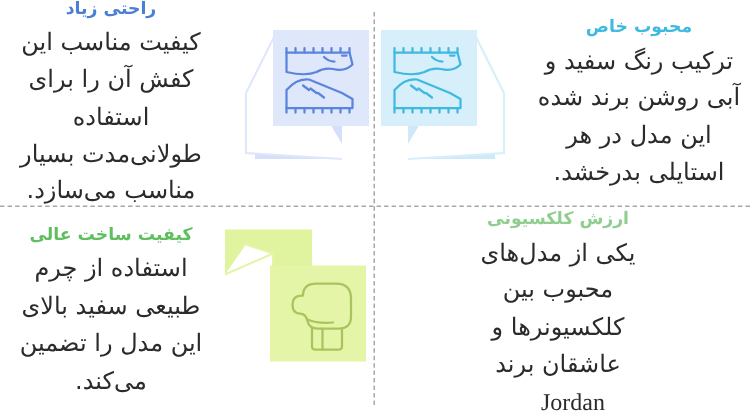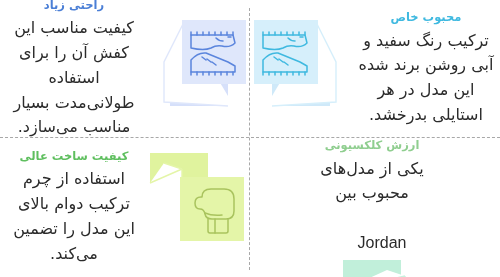--- a/index.html
+++ b/index.html
@@ -28,21 +28,21 @@
   .q-tr .textblock,.q-br .textblock{padding-left:2px;}
 
   .heading{
     font-size:11.5px;font-weight:bold;line-height:1.35;margin:0 0 3px 0;
     letter-spacing:0;
   }
   .body{
     font-size:16px;line-height:1.55;color:#2b2b2b;margin:0;
     font-family:"DejaVu Sans","Liberation Sans",sans-serif;
   }
-  .body .latin{font-family:Liberation Sans, sans-serif;margin-left:20px;}
+  .body .latin{font-family:Liberation Serif, serif;margin-left:20px;}
 
   
   .illu{width:108px;height:118px;position:relative;flex:0 0 auto;}
   .illu svg{position:absolute;left:0;top:0;}
 
   
   .div-v{
     position:absolute;left:249px;top:8px;width:0;height:262px;
     border-left:1.5px dashed #a8a8a8;
   }
@@ -112,21 +112,21 @@
         </g>
       </svg>
     </div>
   </div>
 
   <div class="cell q-bl">
     <div class="textblock">
       <p class="heading" style="color:#8fce8f">ارزش کلکسیونی</p>
       <p class="body">
         <span>یکی از مدل‌های محبوب بین</span><br>
-        <br>
+        <span>کلکسیونرها و عاشقان برند</span><br>
         <span class="latin">Jordan</span>
       </p>
     </div>
     <div class="illu">
       <svg width="108" height="118" viewBox="0 0 108 118">
         <rect x="24" y="4" width="58" height="74" fill="#c1efda"></rect>
         <path d="M68 14 L86 20 L86 82 L24 96 L24 34 Z" fill="#ffffff"></path>
         <path d="M24 34 L86 20 M86 20 L86 82 M24 96 L86 82" fill="none" stroke="#c9f2df" stroke-width="1.4"></path>
         <rect x="2" y="28" width="64" height="64" fill="#c9f2df"></rect>
 
@@ -141,21 +141,21 @@
           <circle cx="49" cy="61" r="1.9"></circle>
           <circle cx="44" cy="68" r="1.9"></circle>
         </g>
       </svg>
     </div>
   </div>
 
   <div class="cell q-br">
     <div class="textblock">
       <p class="heading" style="color:#5fbf5f">کیفیت ساخت عالی</p>
-      <p class="body">استفاده از چرم ترکیب دوام بالای این مدل را تضمین می‌کند.</p>
+      <p class="body">استفاده از چرم طبیعی سفید بالای این مدل را تضمین می‌کند.</p>
     </div>
     <div class="illu">
       <svg width="108" height="118" viewBox="0 0 108 118">
         <rect x="8" y="4" width="58" height="74" fill="#e0f39e"></rect>
         <path d="M22 14 L40 20 L40 82 L8 90 L8 34 Z" fill="#ffffff"></path>
         <path d="M22 14 L40 20 M40 20 L40 82 M8 34 L40 20" fill="none" stroke="#e4f5a8" stroke-width="1.4"></path>
         <rect x="38" y="28" width="64" height="64" fill="#e4f5a8"></rect>
 
         <g stroke="#a9c35e" stroke-width="1.5" fill="none" stroke-linecap="round" stroke-linejoin="round">
           <path d="M60 48 Q60 40 69 40 L82 40 Q92 40 92 50 L92 62 Q92 70 84 70 L70 70 Q64 70 63 65 Q62 60 58 60 Q53 60 53 54 Q53 48 59 48 Z"></path>

